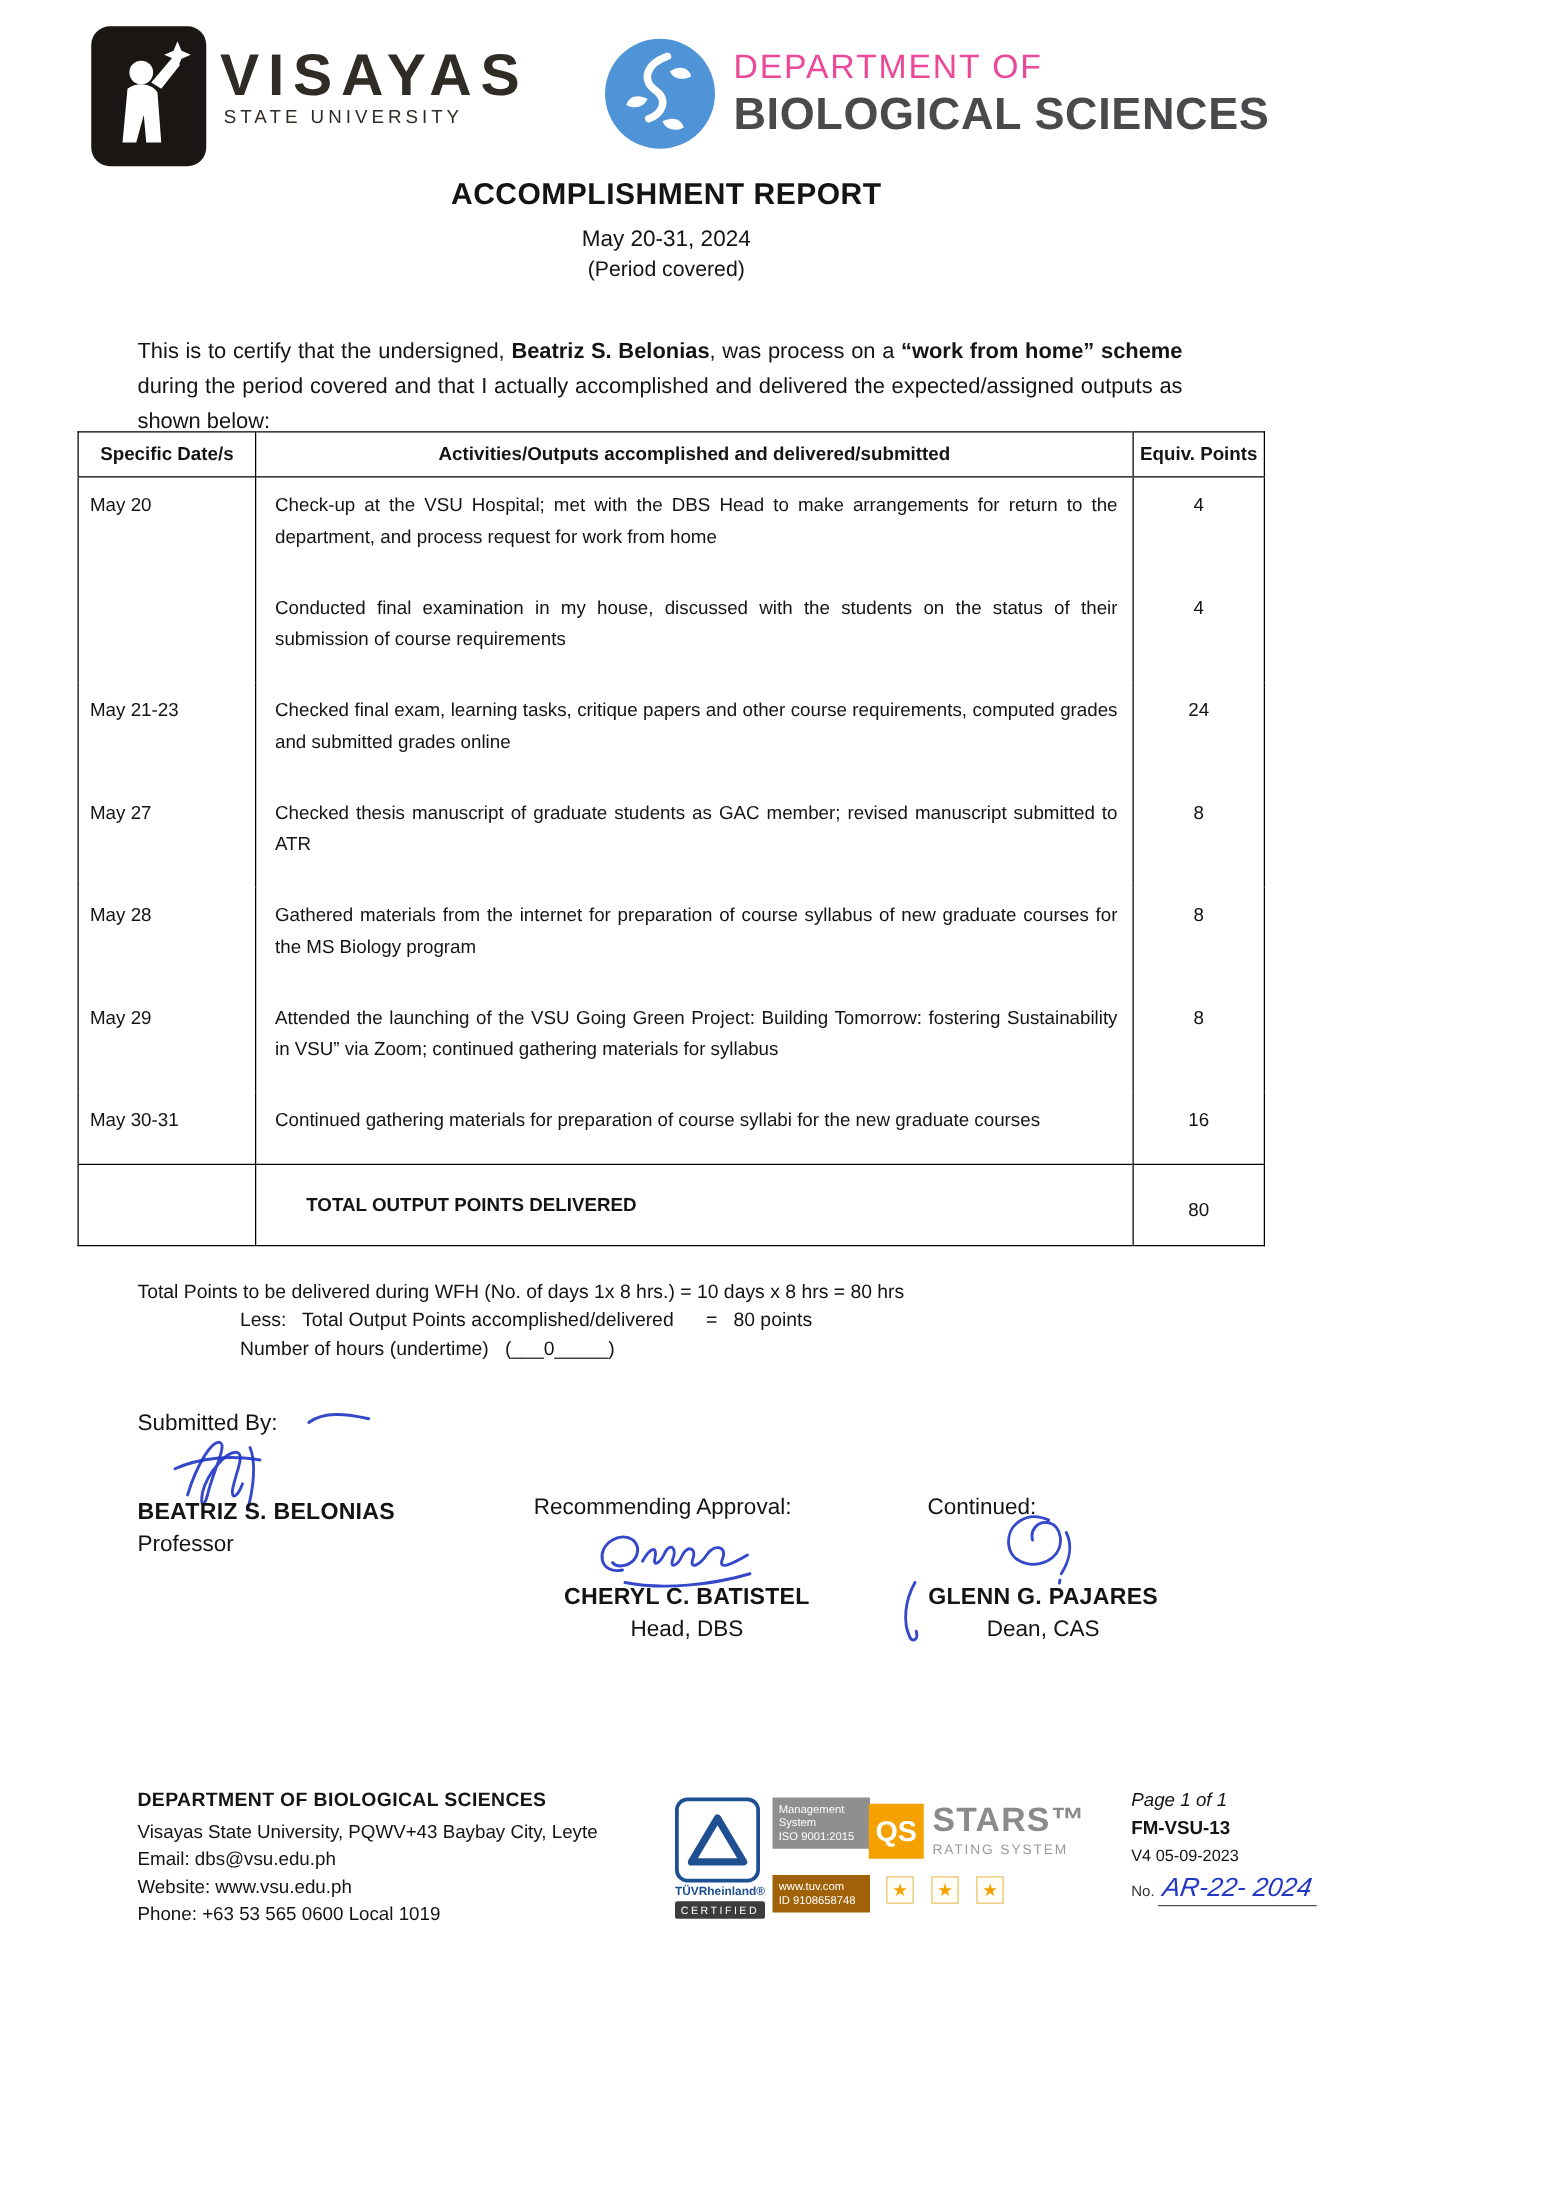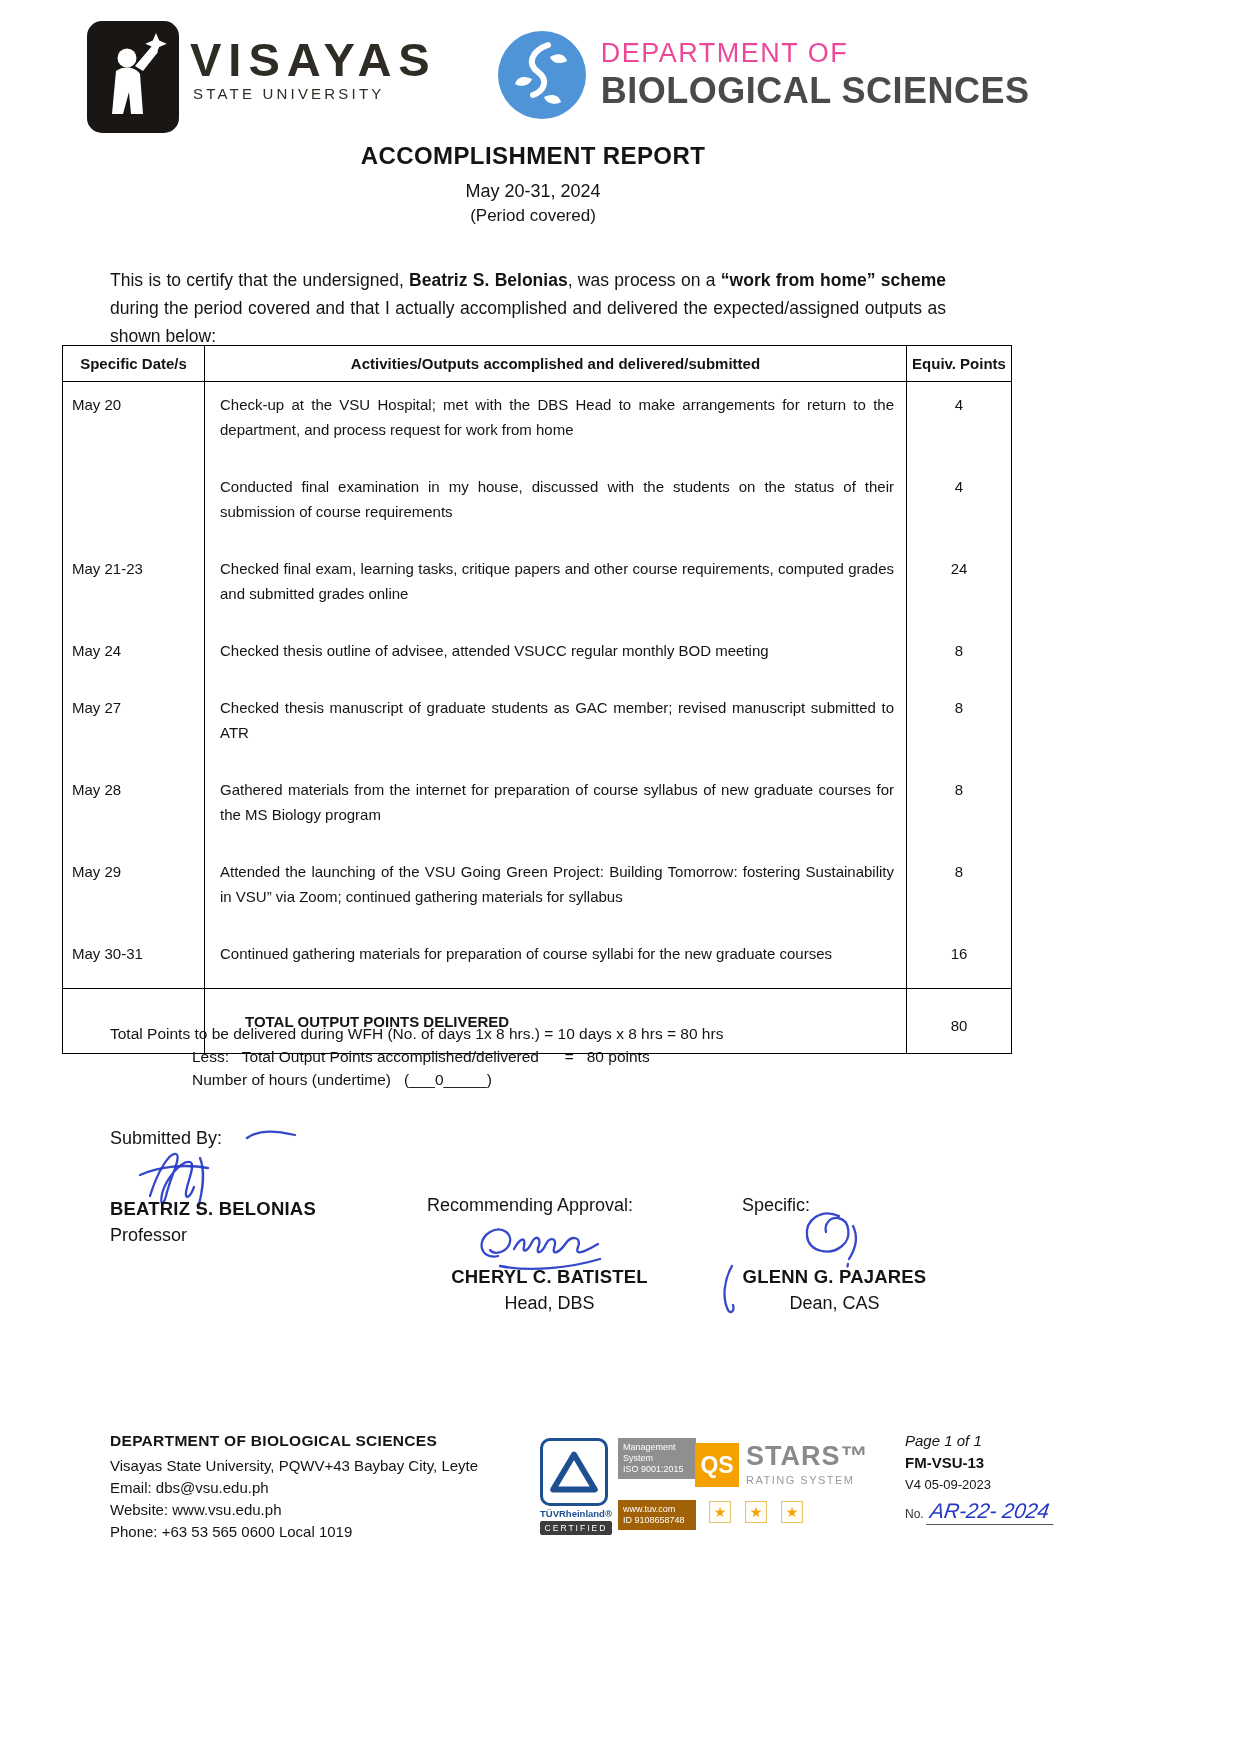--- a/index.html
+++ b/index.html
@@ -2,21 +2,21 @@
 <html><head>
 <meta charset="utf-8">
 <style>
   html,body{margin:0;padding:0;background:#e8e8e8;}
   .page{
     position:relative;width:1240px;height:1753px;margin:0 auto;
     background:#ffffff;color:#141414;overflow:hidden;
     font-family:"Liberation Sans", sans-serif;
   }
   
-  .header{position:absolute;top:20px;left:86px;display:flex;align-items:flex-start;}
+  .header{position:absolute;top:20px;left:72px;display:flex;align-items:flex-start;}
   .vsu-logo{width:94px;height:114px;flex:0 0 auto;}
   .vsu-text{margin-left:10px;margin-top:16px;color:#2f2b25;}
   .vsu-name{font-size:47px;font-weight:600;letter-spacing:7px;line-height:1;}
   .vsu-sub{font-size:15px;letter-spacing:3.2px;margin-top:2px;padding-left:3px;}
   .dbs-block{display:flex;align-items:center;margin-left:60px;margin-top:10px;}
   .dbs-logo{width:90px;height:90px;flex:0 0 auto;}
   .dbs-text{margin-left:14px;}
   .dbs-line1{font-size:27px;color:#ec4899;letter-spacing:1.5px;}
   .dbs-line2{font-size:36px;font-weight:bold;color:#4a4a4c;letter-spacing:.5px;margin-top:1px;}
   
@@ -142,25 +142,20 @@
         <td class="c-date"></td>
         <td class="c-act">Conducted final examination in my house, discussed with the students on the status of their submission of course requirements</td>
         <td class="c-pts">4</td>
       </tr>
       <tr>
         <td class="c-date">May 21-23</td>
         <td class="c-act">Checked final exam, learning tasks, critique papers and other course requirements, computed grades and submitted grades online</td>
         <td class="c-pts">24</td>
       </tr>
       <tr>
-        <td class="c-date">May 24</td>
-        <td class="c-act">Checked thesis outline of advisee, attended VSUCC regular monthly BOD meeting</td>
-        <td class="c-pts">8</td>
-      </tr>
-      <tr>
         <td class="c-date">May 27</td>
         <td class="c-act">Checked thesis manuscript of graduate students as GAC member; revised manuscript submitted to ATR</td>
         <td class="c-pts">8</td>
       </tr>
       <tr>
         <td class="c-date">May 28</td>
         <td class="c-act">Gathered materials from the internet for preparation of course syllabus of new graduate courses for the MS Biology program</td>
         <td class="c-pts">8</td>
       </tr>
       <tr>
@@ -207,21 +202,21 @@
   <svg class="sig-svg" style="top:1220px;left:468px;width:152px;height:56px;" viewBox="0 0 152 56">
     <path d="M30,36 C12,40 8,20 22,12 C34,5 46,14 41,25 C37,33 26,35 22,30"></path>
     <path d="M46,29 C52,18 58,16 56,26 C54,34 60,31 64,22 C68,14 74,18 70,28 C68,35 74,33 78,24 C82,16 90,18 86,28 C84,36 92,32 98,23 C104,15 114,17 110,27 C106,37 118,31 130,24"></path>
     <path d="M32,46 C62,52 102,48 132,39"></path>
   </svg>
   <div class="sig-name-block" style="top:1266px;left:432px;width:235px;">
     <div class="sig-name">CHERYL C. BATISTEL</div>
     <div class="sig-title">Head, DBS</div>
   </div>
 
-  <div class="sig-label" style="top:1195px;left:742px;">Specific:</div>
+  <div class="sig-label" style="top:1195px;left:742px;">Continued:</div>
   <svg class="sig-svg" style="top:1198px;left:793px;width:92px;height:70px;" viewBox="0 0 92 70">
     <path d="M46,18 C28,10 12,22 14,38 C16,54 37,58 49,48 C59,40 57,22 45,20 C37,19 31,26 33,34"></path>
     <path d="M60,28 C65,38 63,50 56,61"></path>
     <path d="M55,66 C54.5,67.5 54.5,68 54.5,68.5"></path>
   </svg>
   <svg class="sig-svg" style="top:1262px;left:716px;width:26px;height:56px;" viewBox="0 0 26 56">
     <path d="M16,4 C8,18 6,36 12,48 C14,52 19,50 17,43"></path>
   </svg>
   <div class="sig-name-block" style="top:1266px;left:722px;width:225px;">
     <div class="sig-name">GLENN G. PAJARES</div>

